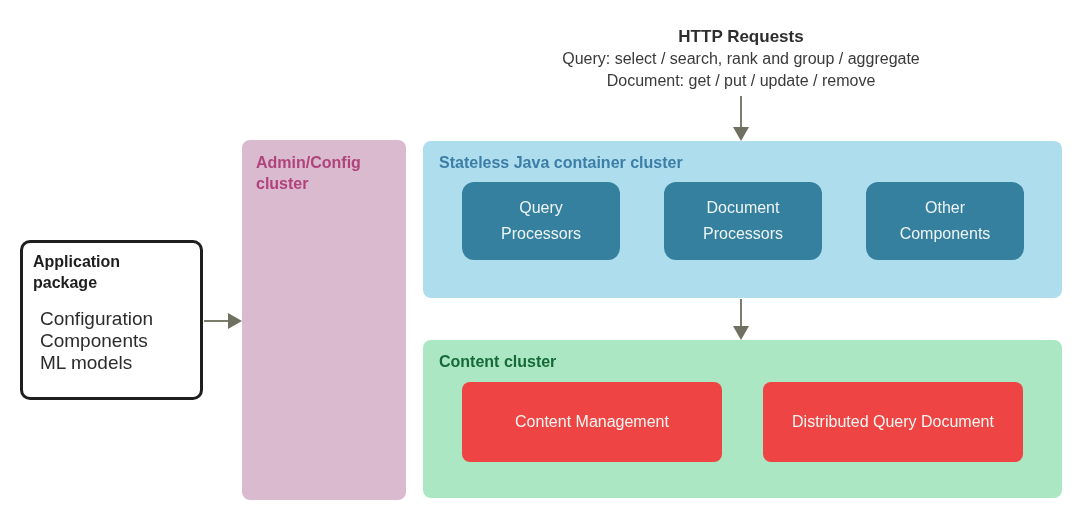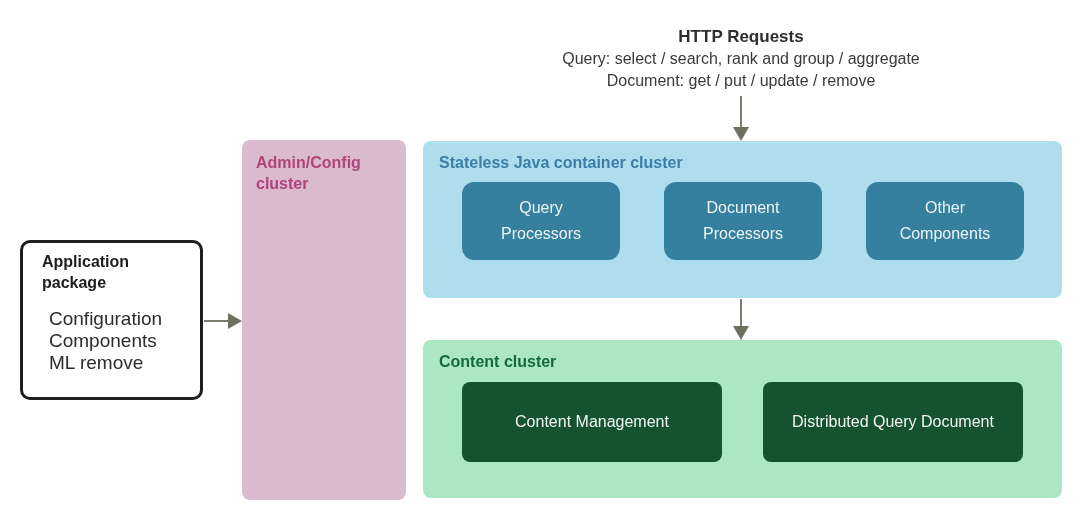--- a/index.html
+++ b/index.html
@@ -67,33 +67,33 @@
     display: flex; align-items: center; justify-content: center;
     text-align: center; white-space: pre-line;
   }
   #comp-query    { left: 462px; }
   #comp-document { left: 664px; }
   #comp-other    { left: 866px; }
 
   
   .content-box {
     position: absolute; top: 382px; height: 80px;
-    background: #14532d; border-radius: 8px;
+    background: #ef4444; border-radius: 8px;
     color: #f2f7f3; font-size: 16px;
     display: flex; align-items: center; justify-content: center;
     text-align: center;
   }
   #content-mgmt { left: 462px; width: 260px; }
   #content-dqe  { left: 763px; width: 260px; }
 
   
   #app-package {
     position: absolute; left: 20px; top: 240px; width: 183px; height: 160px;
     background: #ffffff; border: 3px solid #1e1e1e; border-radius: 10px;
-    box-sizing: border-box; padding: 8px 8px 0 19px;
+    box-sizing: border-box; padding: 8px 8px 0 10px;
   }
   .pkg-title {
     font-size: 16px; font-weight: bold; color: #1e1e1e;
     line-height: 21px; white-space: pre-line;
   }
   .pkg-items { margin: 15px 0 0 7px; }
   .pkg-item { font-size: 19px; color: #2c2c2c; line-height: 22px; }
 
   
   #watermark {
@@ -122,21 +122,21 @@
     <div class="arrow-line-v" style="left:740px; top:96px; height:32px;"></div>
     <div class="arrow-head-down" style="left:733px; top:127px;"></div>
   </div>
 
   <div id="app-package">
     <div class="pkg-title">Application
 package</div>
     <div class="pkg-items">
       <div class="pkg-item">Configuration</div>
       <div class="pkg-item">Components</div>
-      <div class="pkg-item">ML remove</div>
+      <div class="pkg-item">ML models</div>
     </div>
   </div>
 
   <div>
     <div class="arrow-line-h" style="left:204px; top:320px; width:26px;"></div>
     <div class="arrow-head-right" style="left:228px; top:313px;"></div>
   </div>
 
   <div id="admin-cluster" class="cluster">
     <div class="cluster-title">Admin/Config

